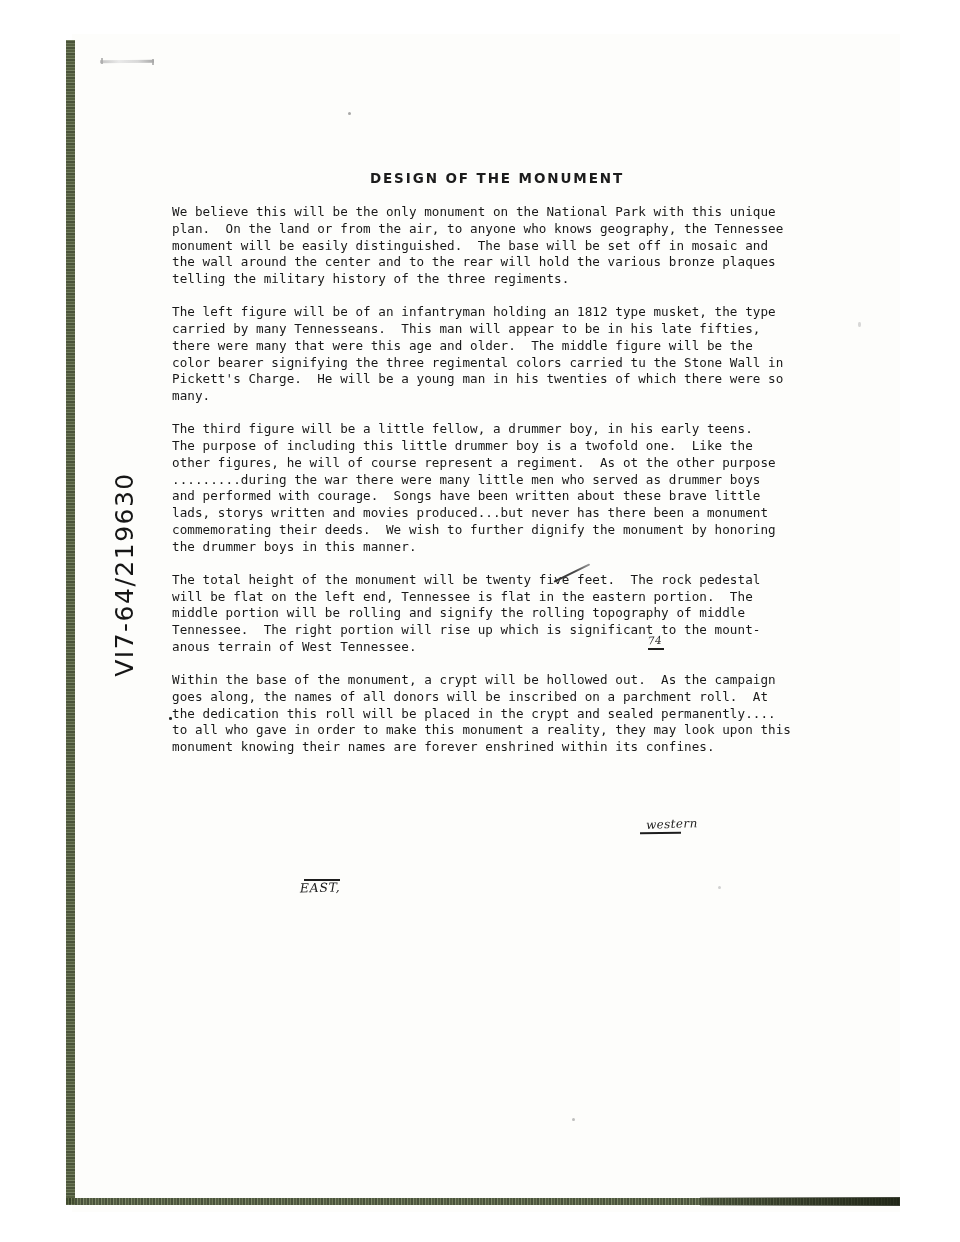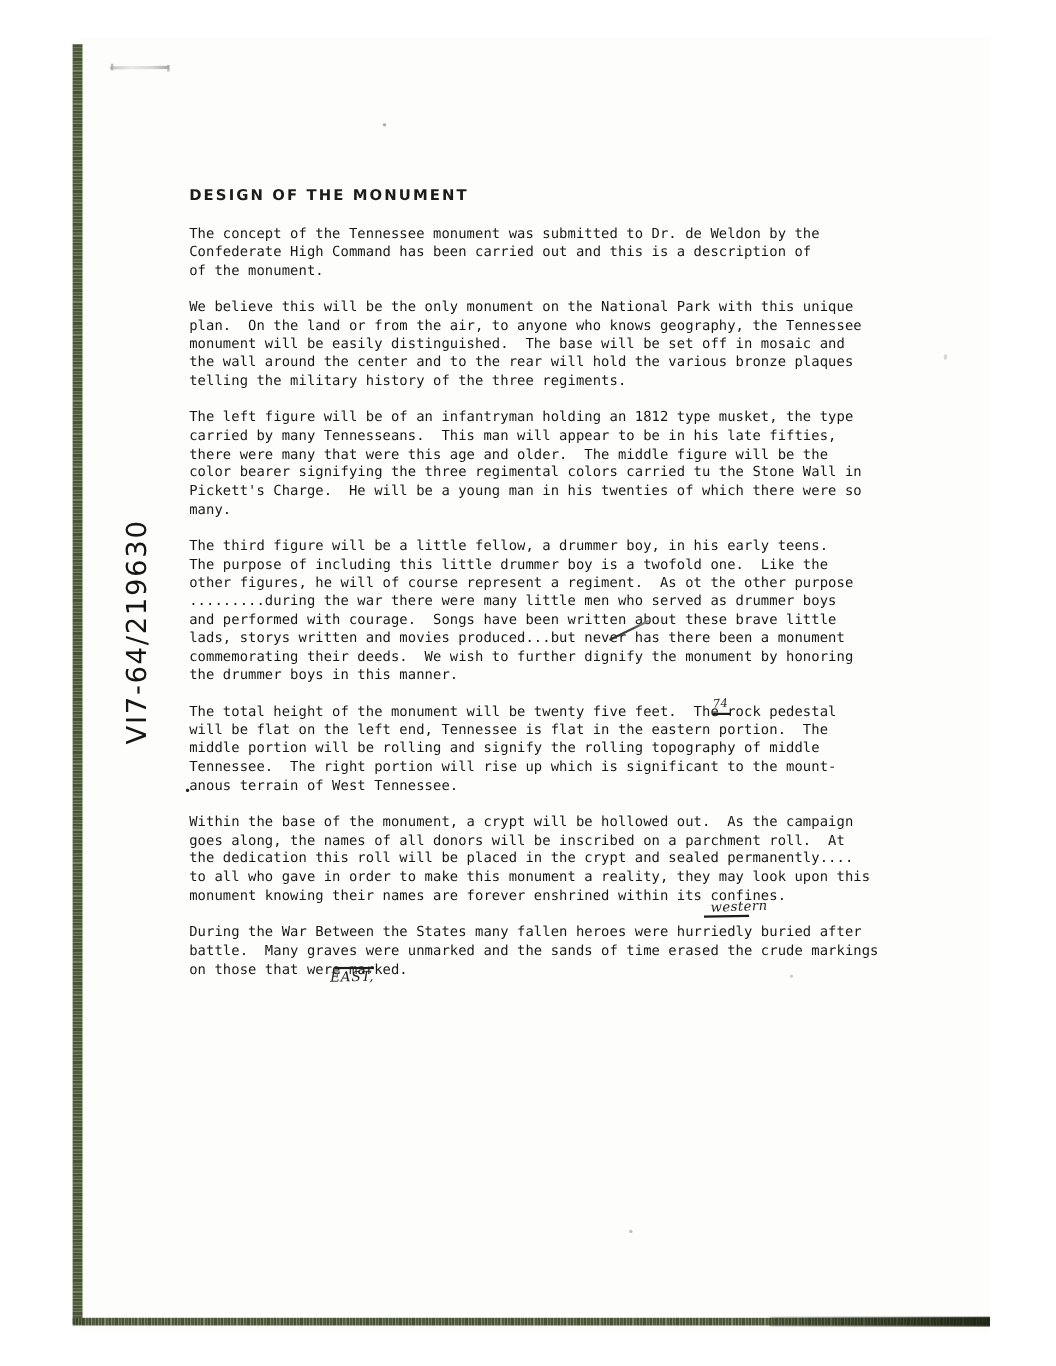--- a/index.html
+++ b/index.html
@@ -100,21 +100,21 @@
     color: #161616;
     text-align: center;
     white-space: nowrap;
   }
 
   
   .doc-title {
     position: absolute;
     left: 172px; top: 170px;
     width: 650px;
-    text-align: left;
+    text-align: center;
     font-family: "DejaVu Sans", sans-serif;
     font-size: 13.5px;
     font-weight: bold;
     letter-spacing: 1.9px;
     color: #1c1c1c;
   }
   .body-block {
     position: absolute;
     left: 172px;
     top: 204px;
@@ -212,23 +212,20 @@
   <div class="speck-a"></div>
   <div class="speck-b"></div>
   <div class="speck-c"></div>
   <div class="speck-d"></div>
 
   <div class="accession">VI7-64/219630</div>
 
   <div class="doc-title">DESIGN OF THE MONUMENT</div>
 
   <div class="body-block">
-    <p class="para">The concept of the Tennessee monument was submitted to Dr. de Weldon by the
-Confederate High Command has been carried out and this is a description of
-of the monument.</p>
     <p class="para">We believe this will be the only monument on the National Park with this unique
 plan.  On the land or from the air, to anyone who knows geography, the Tennessee
 monument will be easily distinguished.  The base will be set off in mosaic and
 the wall around the center and to the rear will hold the various bronze plaques
 telling the military history of the three regiments.</p>
     <p class="para">The left figure will be of an infantryman holding an 1812 type musket, the type
 carried by many Tennesseans.  This man will appear to be in his late fifties,
 there were many that were this age and older.  The middle figure will be the
 color bearer signifying the three regimental colors carried tu the Stone Wall in
 Pickett's Charge.  He will be a young man in his twenties of which there were so
@@ -244,23 +241,20 @@
     <p class="para">The total height of the monument will be twenty five feet.  The rock pedestal
 will be flat on the left end, Tennessee is flat in the eastern portion.  The
 middle portion will be rolling and signify the rolling topography of middle
 Tennessee.  The right portion will rise up which is significant to the mount-
 anous terrain of West Tennessee.</p>
     <p class="para">Within the base of the monument, a crypt will be hollowed out.  As the campaign
 goes along, the names of all donors will be inscribed on a parchment roll.  At
 the dedication this roll will be placed in the crypt and sealed permanently....
 to all who gave in order to make this monument a reality, they may look upon this
 monument knowing their names are forever enshrined within its confines.</p>
-    <p class="para">During the War Between the States many fallen heroes were hurriedly buried after
-battle.  Many graves were unmarked and the sands of time erased the crude markings
-on those that were marked.</p>
   </div>
 
   <div class="pencil-slash"></div>
   <div class="stray-dot"></div>
 
   <div class="strike-ot"></div>
   <div class="annot annot-74">74</div>
 
   <div class="strike-eastern"></div>
   <div class="annot annot-western">western</div>

